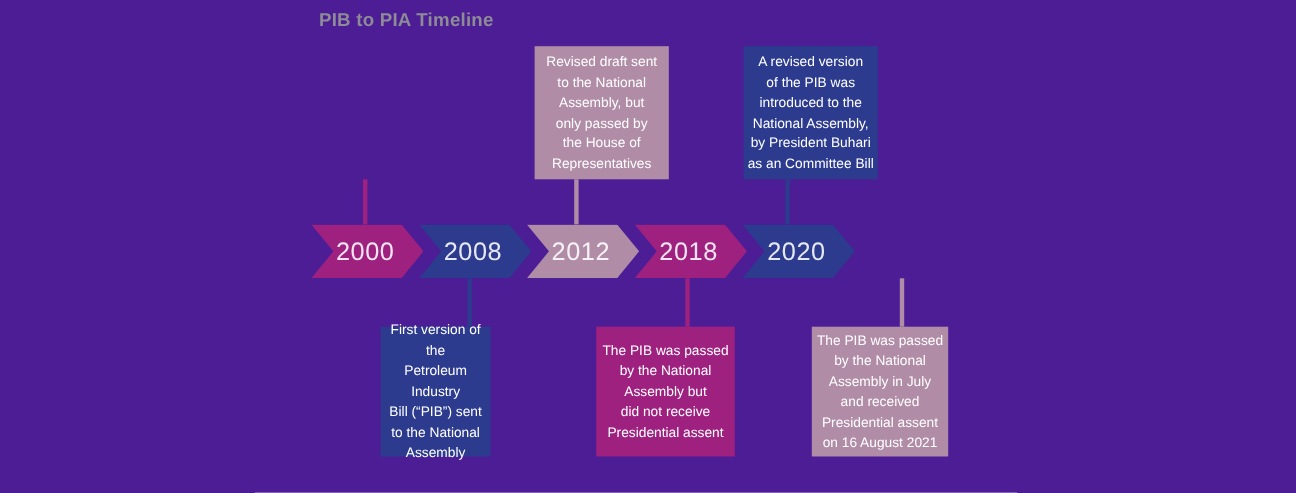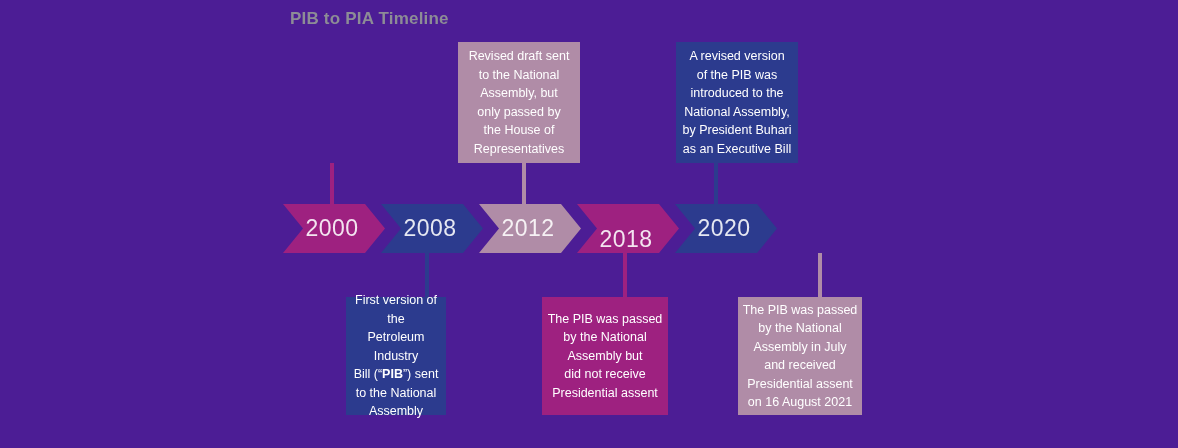--- a/index.html
+++ b/index.html
@@ -53,21 +53,21 @@
     padding: 4px 2px;
   }
   .event-box.above { top: 42px; height: 121px; }
   .event-box.below { top: 297px; height: 118px; }
   .box-text {
     color: #FFFFFF;
     font-size: 12.5px;
     line-height: 18.5px;
     white-space: pre-line;
   }
-  .box-text b { font-weight: bold; margin-top: 20px; }
+  .box-text b { font-weight: normal; margin-top: 20px; }
   .c-magenta { background: #9E2180; }
   .c-blue    { background: #2C3B8E; }
   .c-mauve   { background: #B08CA7; }
 </style>
 </head>
 <body>
 
 <div class="canvas">
 
   <h1 class="title">PIB to PIA Timeline</h1>
@@ -82,52 +82,52 @@
 Petroleum Industry
 Bill (“</span><b>PIB</b><span>”) sent
 to the National
 Assembly</span></div>
   </div>
   <div class="connector below c-blue" style="left:425px;"></div>
   <div class="arrow c-blue" style="left:381px;">
     <span class="year">2008</span>
   </div>
 
-  <div class="event-box above c-mauve" style="left:458px; width:122px;">
+  <div class="event-box above c-mauve" style="left:486px; width:122px;">
     <div class="box-text">Revised draft sent
 to the National
 Assembly, but
 only passed by
 the House of
 Representatives</div>
   </div>
   <div class="connector above c-mauve" style="left:522px;"></div>
   <div class="arrow c-mauve" style="left:479px;">
     <span class="year">2012</span>
   </div>
 
   <div class="event-box below c-magenta" style="left:542px; width:126px;">
     <div class="box-text">The PIB was passed
 by the National
 Assembly but
 did not receive
 Presidential assent</div>
   </div>
   <div class="connector below c-magenta" style="left:623px;"></div>
-  <div class="arrow c-magenta" style="left:577px;align-items:flex-end;">
+  <div class="arrow c-magenta" style="left:577px;">
     <span class="year">2018</span>
   </div>
 
   <div class="event-box above c-blue" style="left:676px; width:122px;">
     <div class="box-text">A revised version
 of the PIB was
 introduced to the
 National Assembly,
 by President Buhari
-as an Executive Bill</div>
+as an Committee Bill</div>
   </div>
   <div class="connector above c-blue" style="left:714px;"></div>
   <div class="arrow c-blue" style="left:675px;">
     <span class="year">2020</span>
   </div>
 
   <div class="event-box below c-mauve" style="left:738px; width:124px;">
     <div class="box-text">The PIB was passed
 by the National
 Assembly in July

